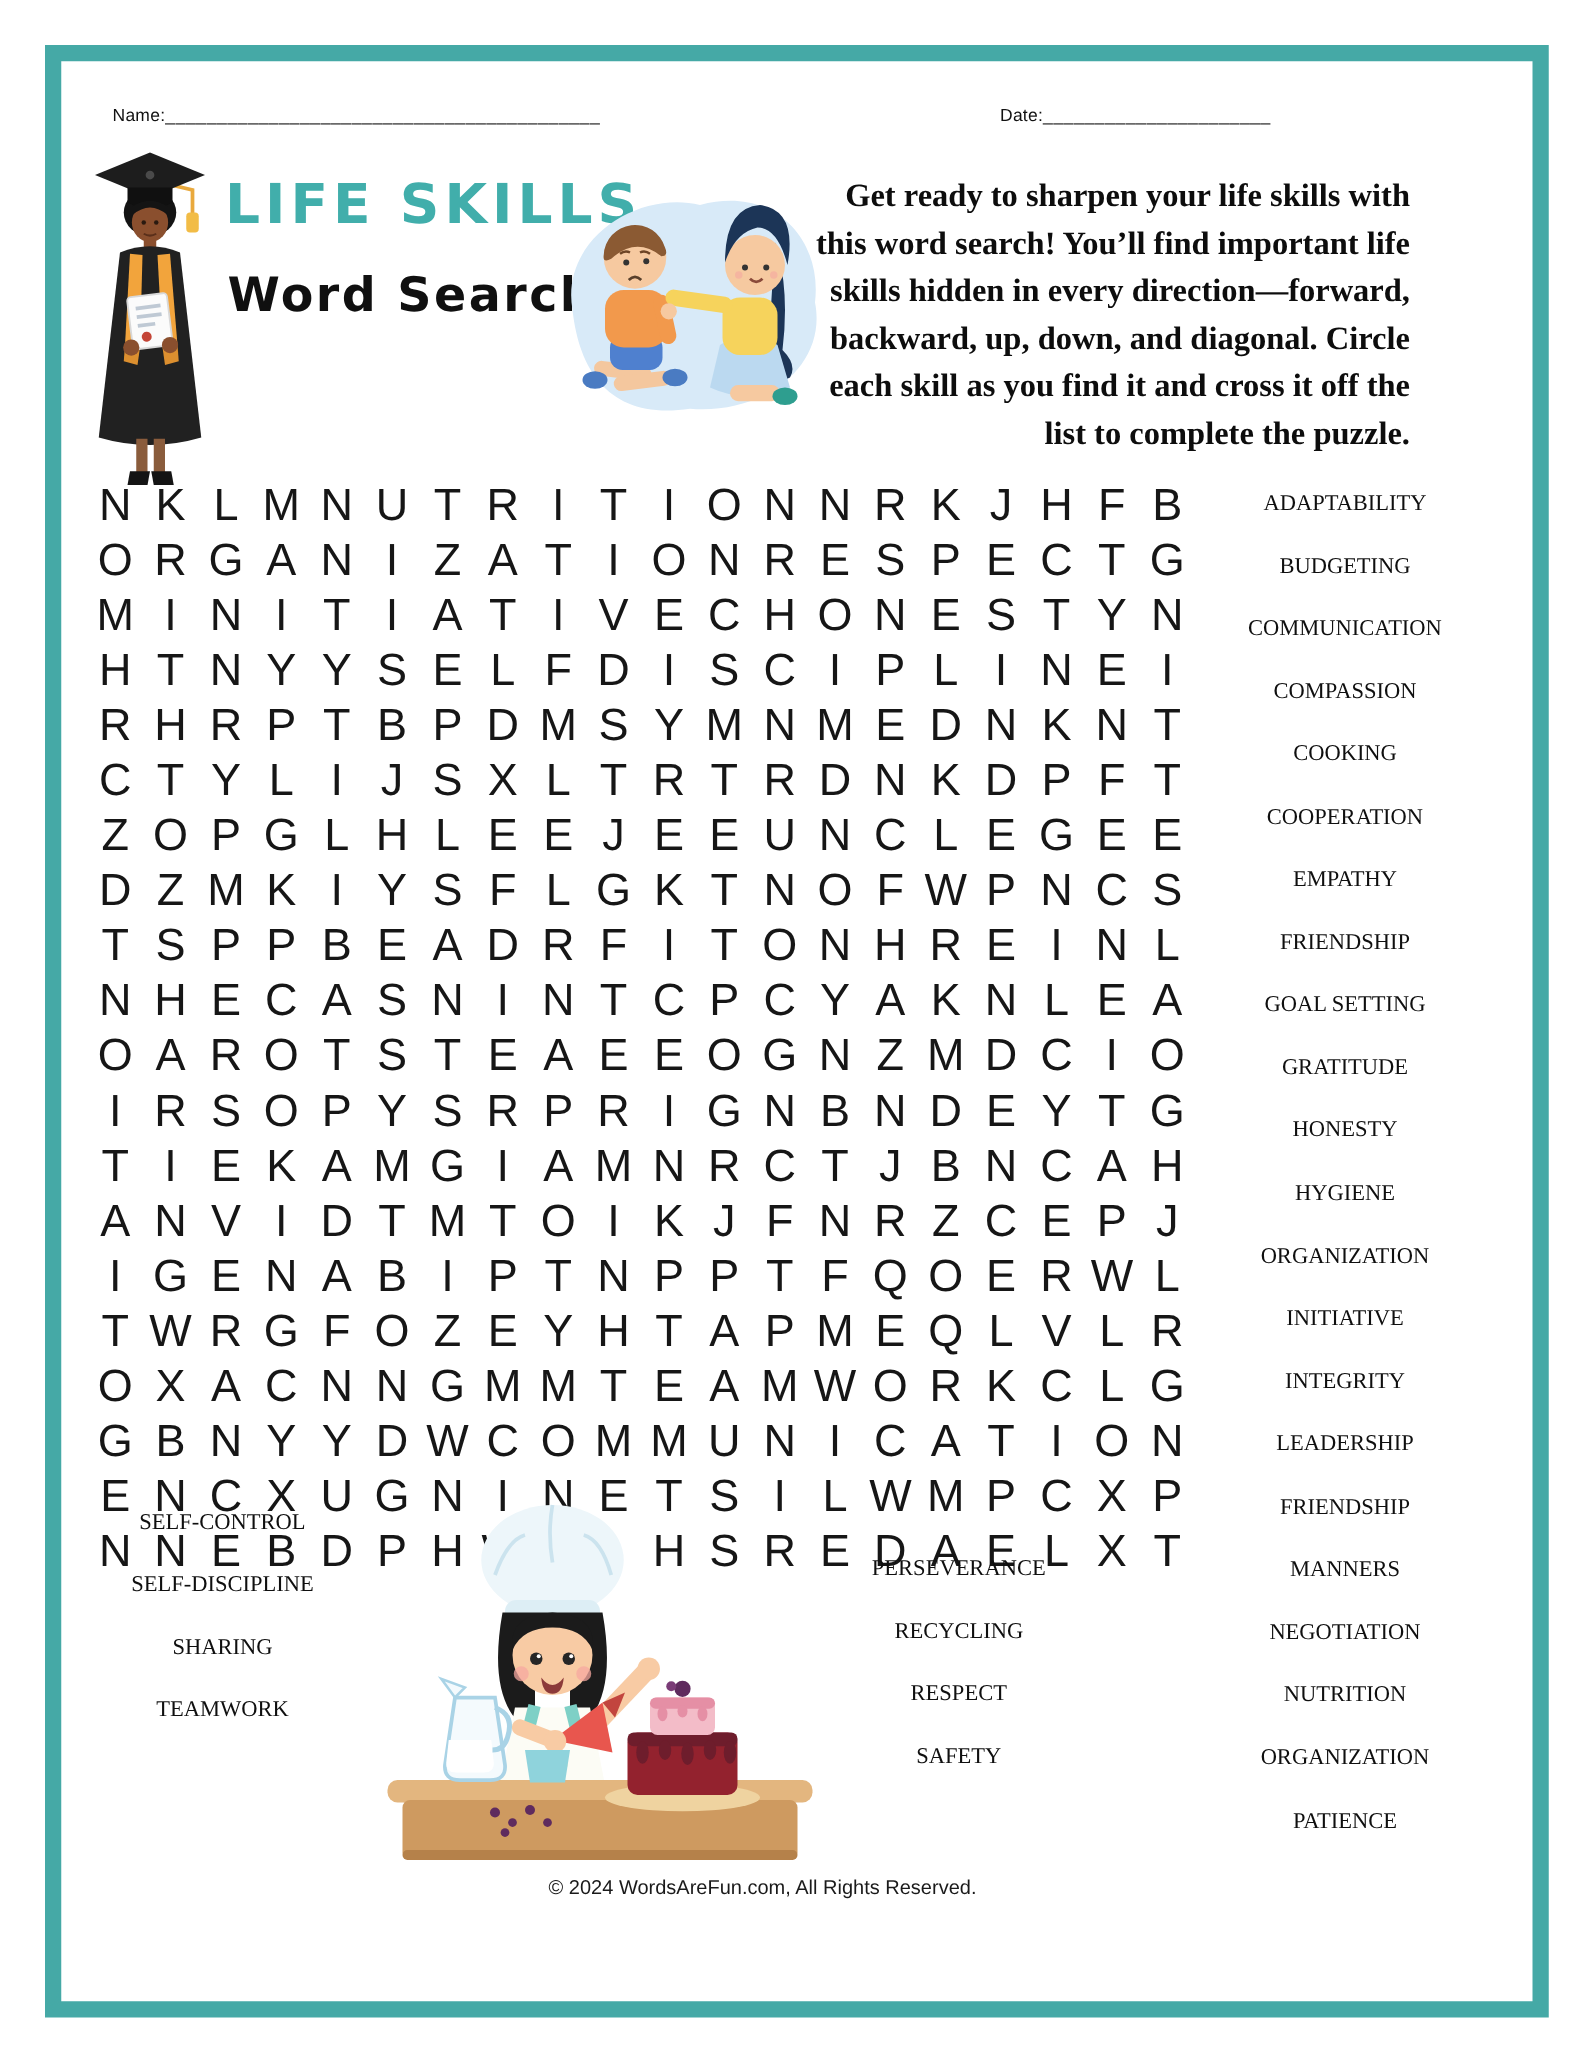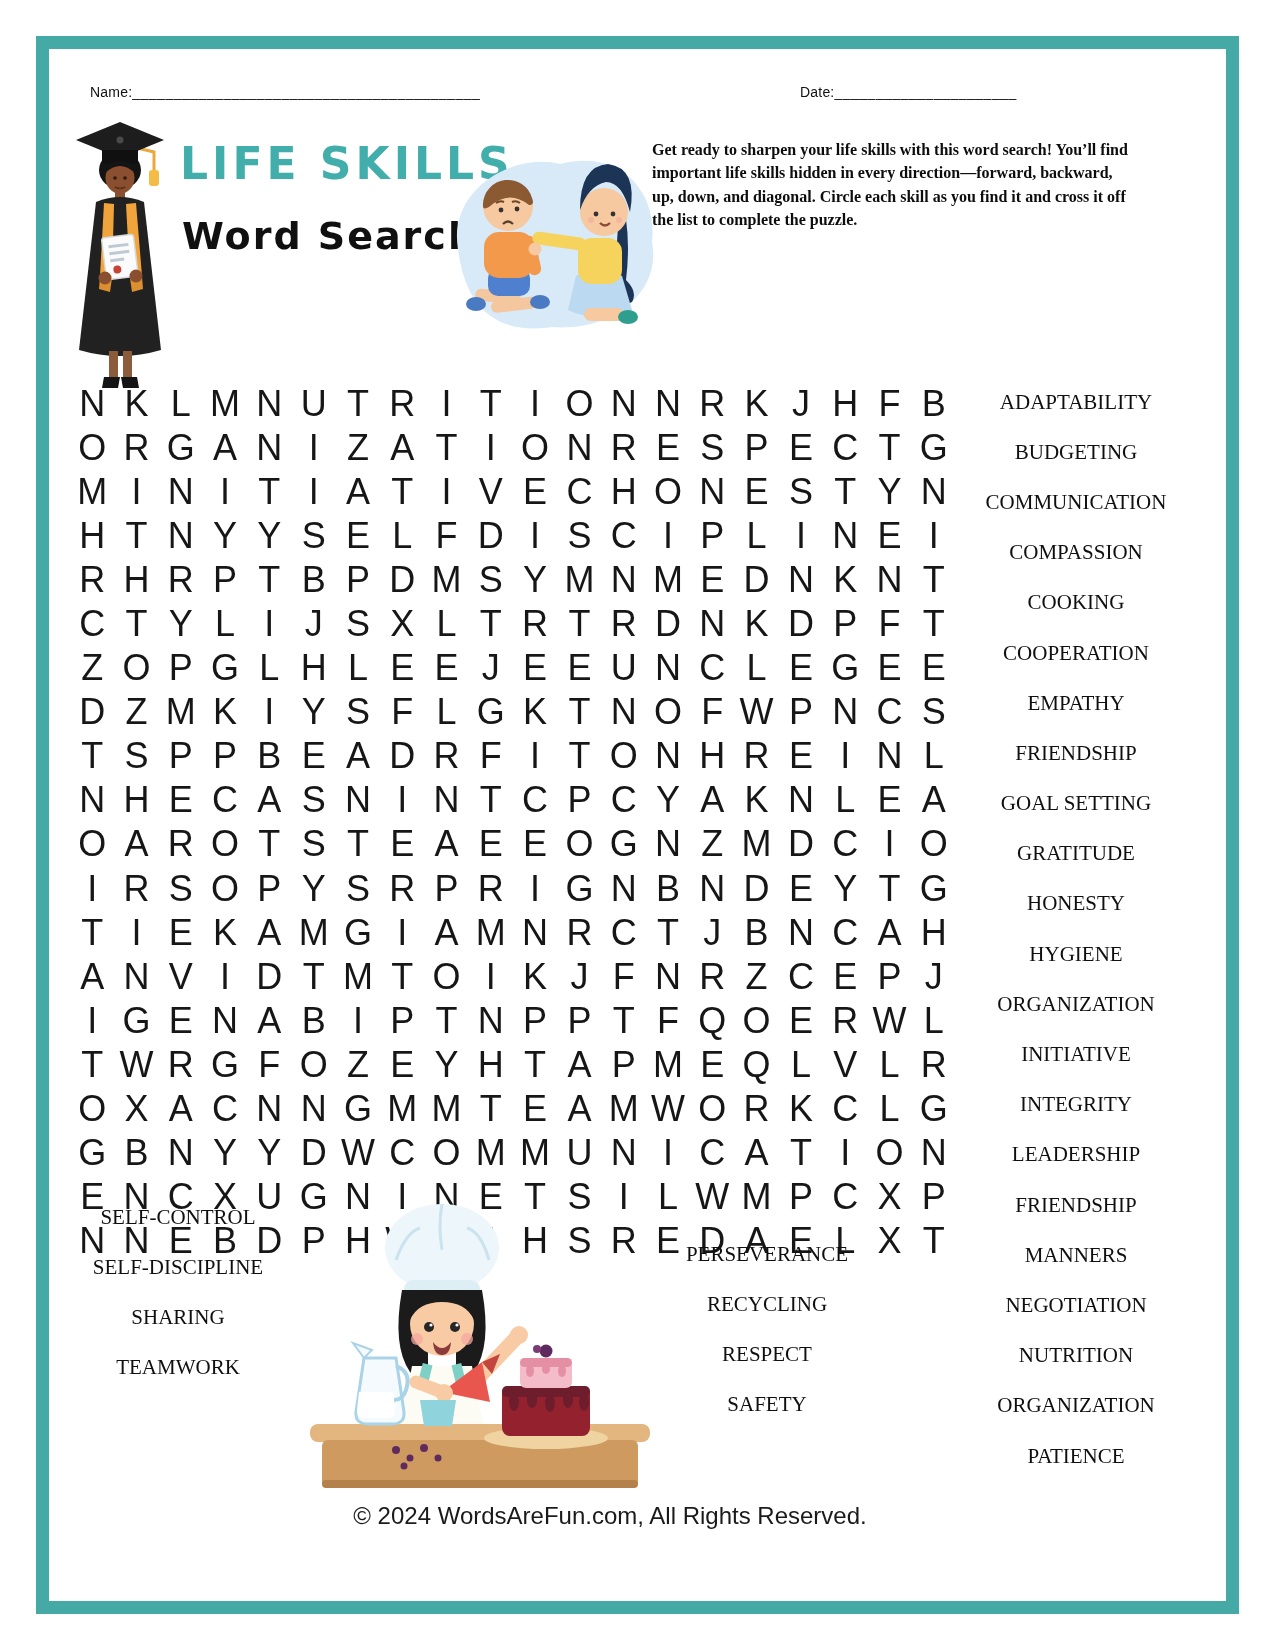--- a/index.html
+++ b/index.html
@@ -27,45 +27,45 @@
     font-family:"DejaVu Sans", sans-serif;font-weight:800;font-size:44px;
     letter-spacing:4px;color:var(--title-color);white-space:nowrap;margin-left:12px;
   }
   .title2{
     position:absolute;left:182px;top:214px;
     font-family:"DejaVu Sans", sans-serif;font-weight:700;font-size:38px;
     letter-spacing:2px;color:#101010;white-space:nowrap;
   }
   .instructions{
     position:absolute;left:652px;top:138px;width:476px;
-    font-family:"Liberation Serif", serif;font-weight:bold;font-size:16px;
-    line-height:1.46;text-align:left;color:#0d0d0d;
+    font-family:"Liberation Serif", serif;font-weight:bold;font-size:26px;
+    line-height:1.46;text-align:right;color:#0d0d0d;
   }
   .grid{
     position:absolute;left:70px;top:382px;
     display:grid;grid-template-columns:repeat(20,44.3px);grid-auto-rows:44.05px;
   }
   .cell{
     display:flex;align-items:center;justify-content:center;
     font-family:"Liberation Sans", sans-serif;font-size:36px;color:#161616;
   }
   .word-list{position:absolute;}
   .word-list .word{
     display:flex;align-items:center;justify-content:center;
-    font-family:"Liberation Serif", serif;font-size:21px;color:#0f0f0f;
+    font-family:"Liberation Serif", serif;font-size:18px;color:#0f0f0f;
     white-space:nowrap;
   }
   .right-list{left:935px;top:377px;width:282px;}
   .right-list .word{height:50.2px;}
   .bl-list{left:72px;top:1192px;width:212px;}
   .bm-list{left:660px;top:1229px;width:214px;}
   .bl-list .word,.bm-list .word{height:50.2px;}
   .copyright{
     position:absolute;left:95px;top:1502px;width:1030px;text-align:center;
-    font-size:24px;color:#1a1a1a;
+    font-size:16px;color:#1a1a1a;
   }
   .ill{position:absolute;}
   .graduate{left:64px;top:108px;width:112px;height:286px;}
   .kids{left:424px;top:130px;width:248px;height:220px;}
   .chef{left:292px;top:1186px;width:376px;height:316px;}
 </style>
 </head>
 <body>
 
 <div class="page">

